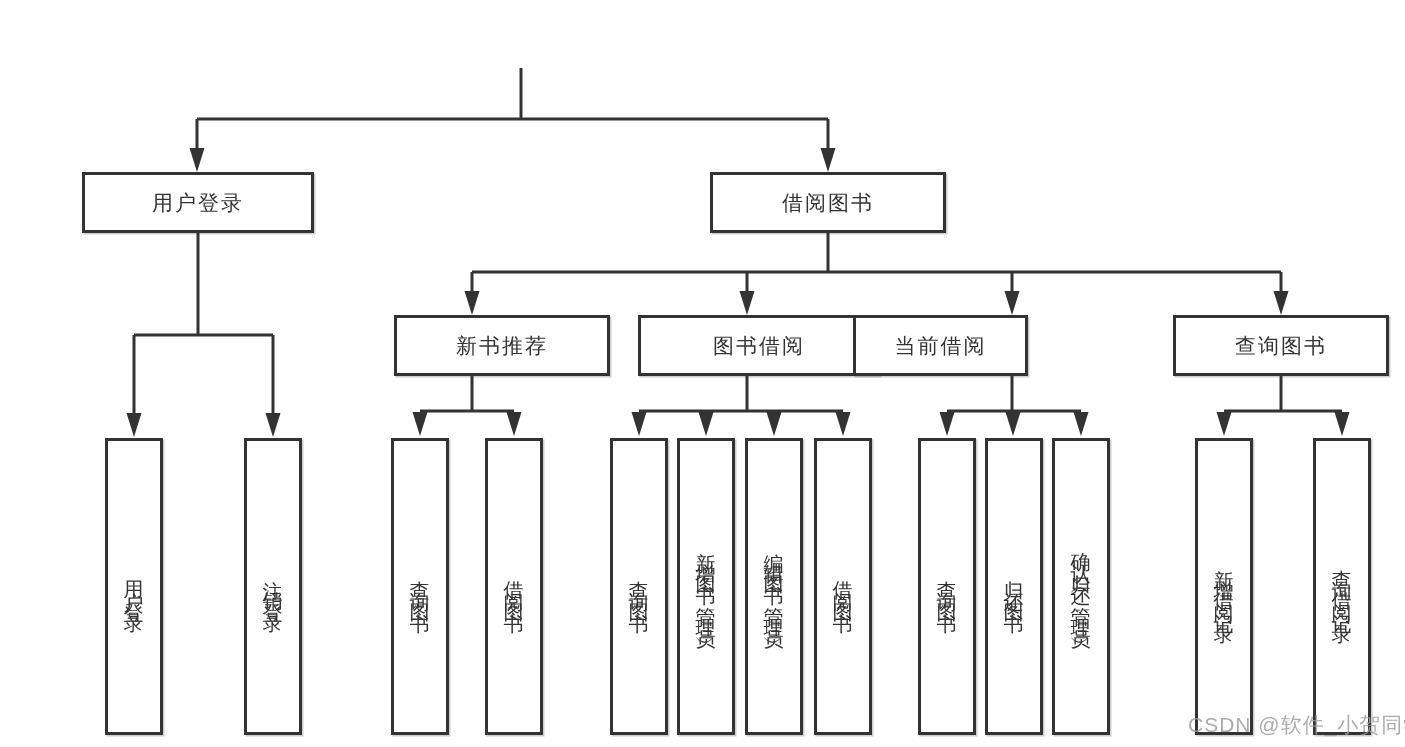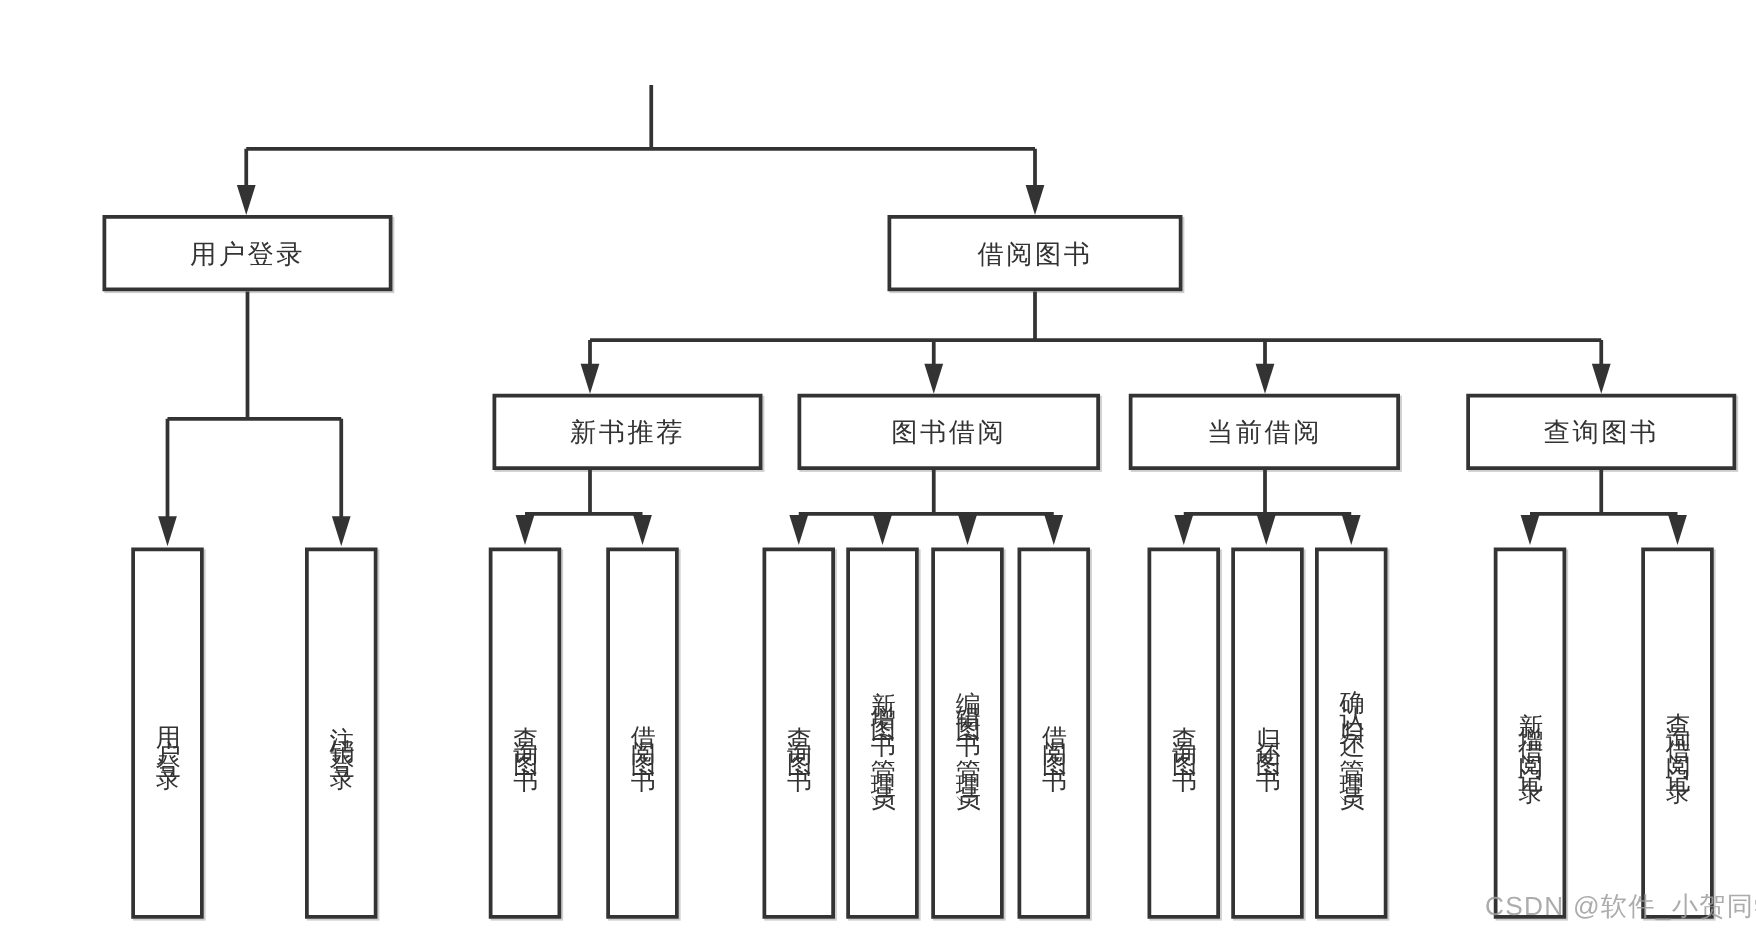--- a/index.html
+++ b/index.html
@@ -127,21 +127,21 @@
   <div class="node h" style="left:710px; top:172px; width:236px; height:61px;">
     <span>借阅图书</span>
   </div>
 
   <div class="node h" style="left:364px; top:315px; width:216px; height:61px;margin-left:30px;">
     <span>新书推荐</span>
   </div>
   <div class="node h" style="left:638px; top:315px; width:242px; height:61px;">
     <span>图书借阅</span>
   </div>
-  <div class="node h" style="left:903px; top:315px; width:217px; height:61px;">
+  <div class="node h" style="left:853px; top:315px; width:175px; height:61px;">
     <span>当前借阅</span>
   </div>
   <div class="node h" style="left:1173px; top:315px; width:216px; height:61px;">
     <span>查询图书</span>
   </div>
 
   <div class="node v" style="left:105px; top:438px; width:58px; height:297px;">
     <span>用户登录</span>
   </div>
   <div class="node v" style="left:244px; top:438px; width:58px; height:297px;">

